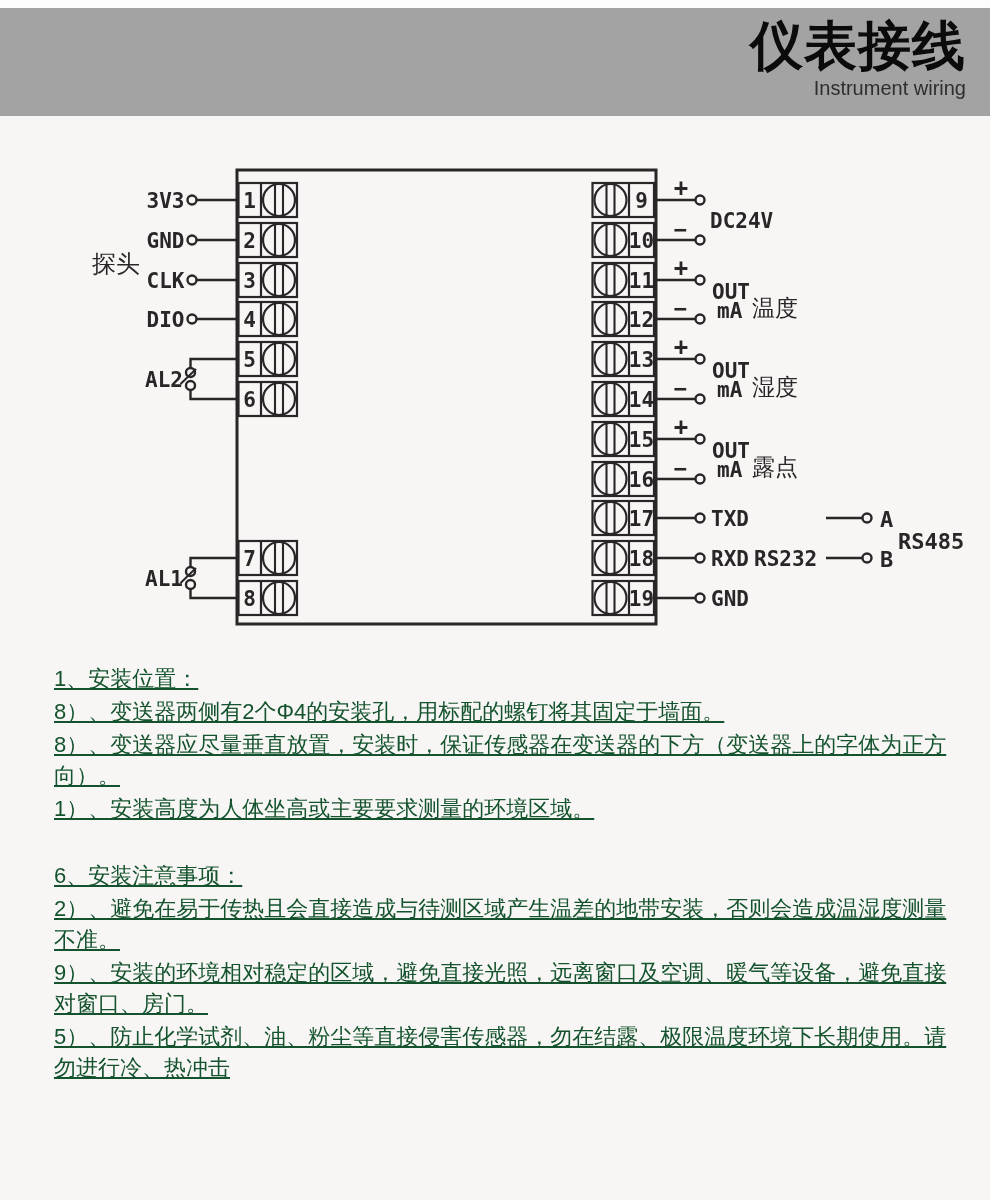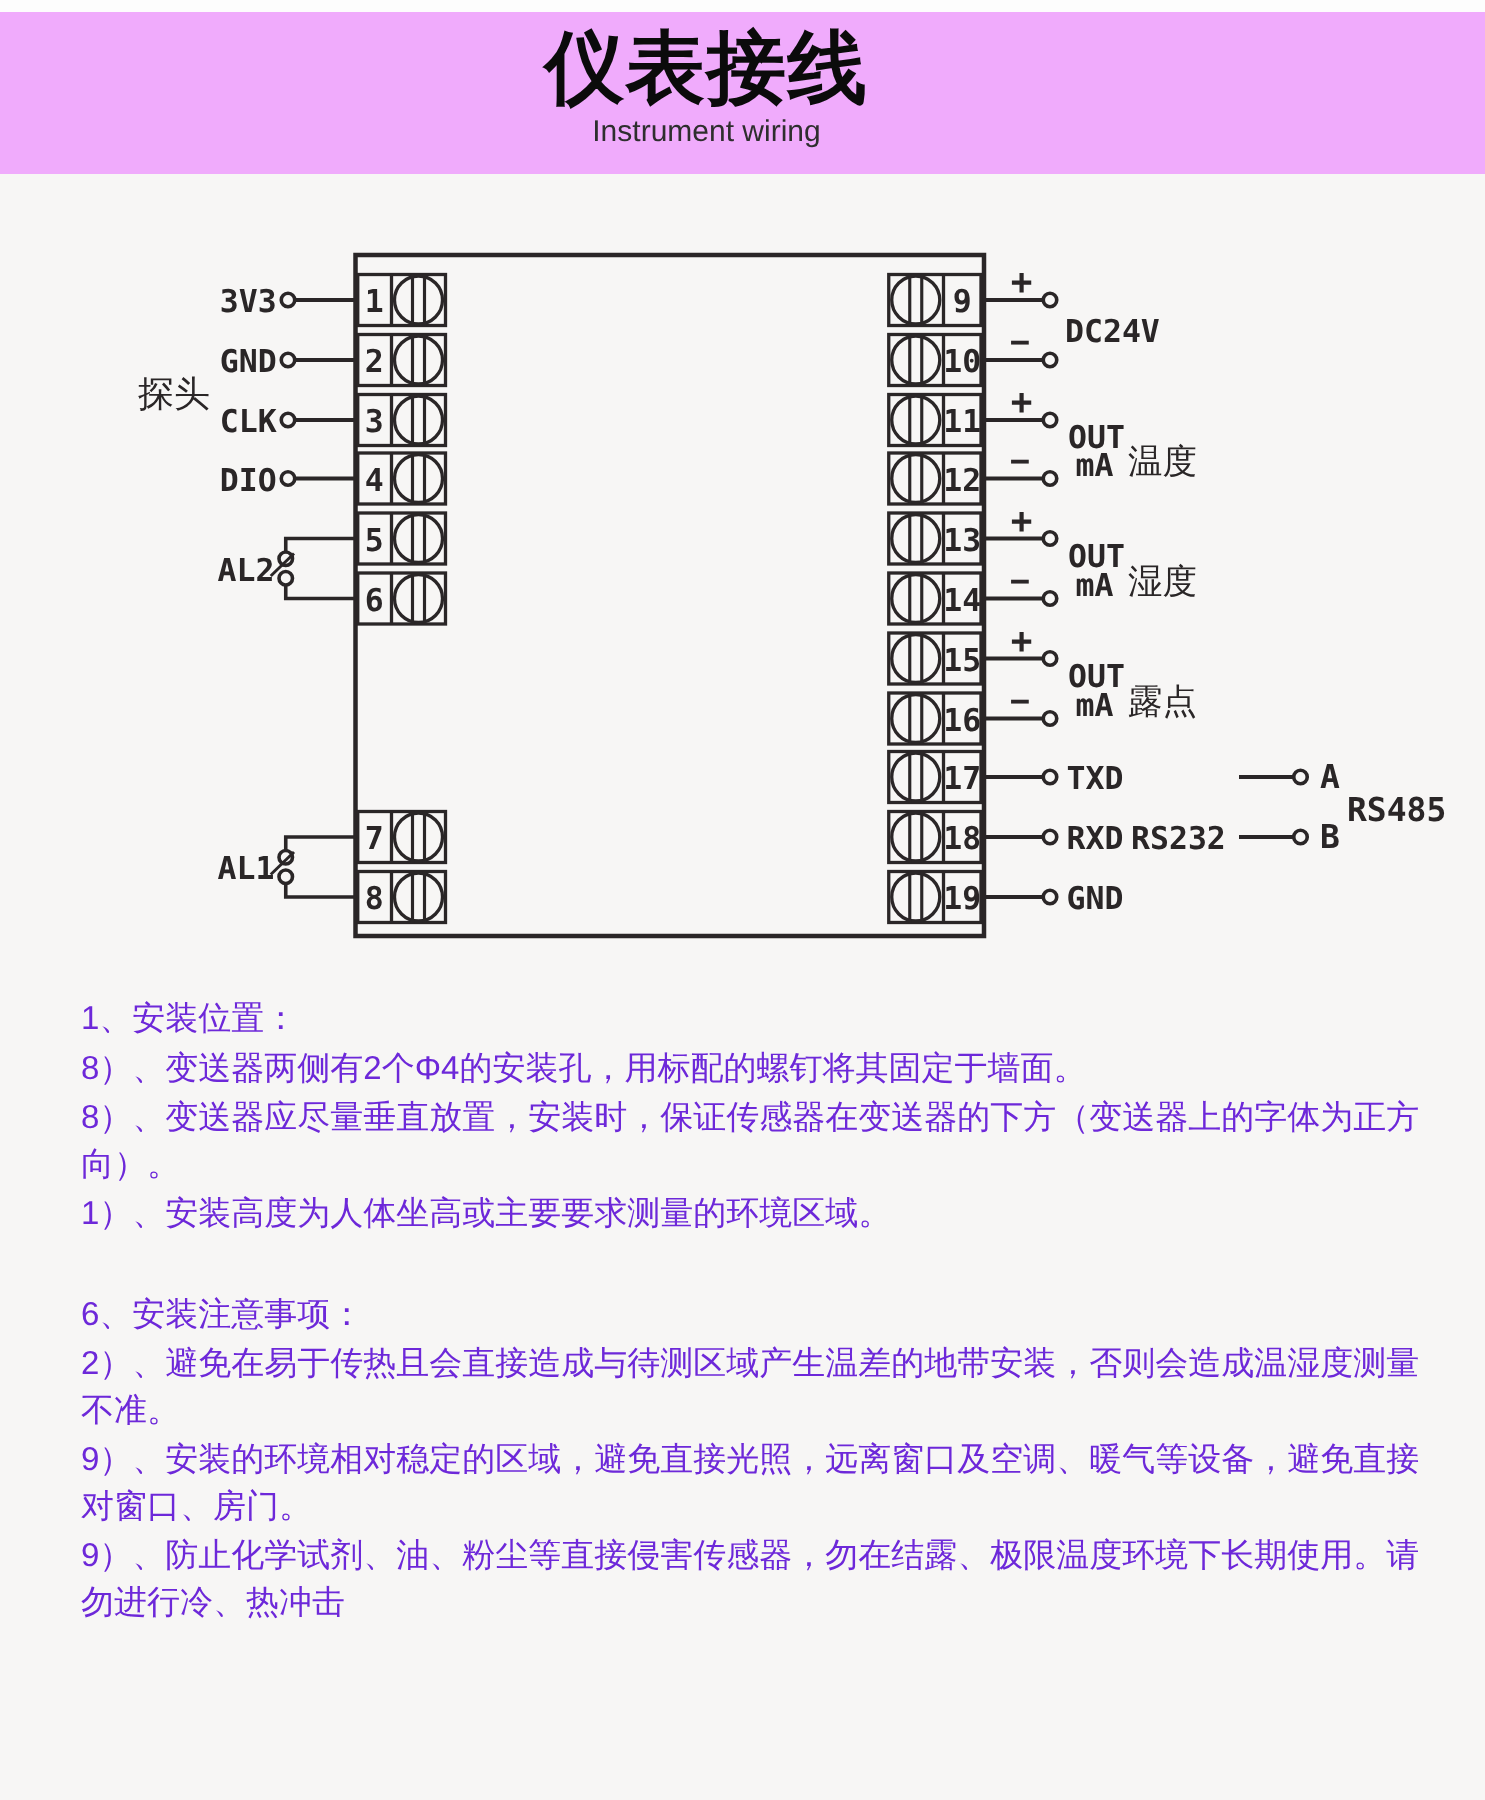--- a/index.html
+++ b/index.html
@@ -2,34 +2,34 @@
 <html><head>
 <meta charset="utf-8">
 <style>
   html,body{margin:0;padding:0;}
   body{
     width:990px;height:1200px;overflow:hidden;
     background:#f7f6f5;color:#141414;
     font-family:"Liberation Sans","DejaVu Sans",sans-serif;
   }
   .top-strip{height:8px;background:#fdfdfd;}
-  .header{height:108px;background:#f0abfc;text-align:center;overflow:hidden;}
+  .header{height:108px;background:#a3a3a3;text-align:right;overflow:hidden;}
   .header .title{
     margin:0;padding-top:8px;font-size:53px;font-weight:700;
     letter-spacing:1px;color:#0b0b0b;transform:translateX(-24px);
     line-height:60px;
   }
   .header .subtitle{
     margin:0;font-size:20px;font-weight:400;color:#2e2e2e;
     transform:translateX(-24px);line-height:24px;
   }
   #wiring-svg{display:block;}
   .sections{
     padding:21px 36px 0 54px;
-    font-size:22px;line-height:31px;font-weight:500;color:#6d28d9;
+    font-size:22px;line-height:31px;font-weight:500;color:#14532d;text-decoration:underline;
   }
   .sections p{margin:2px 0;}
   .section + .section{margin-top:36px;}
 </style>
 </head>
 <body>
 
 <div class="top-strip"></div>
 
 <div class="header">
@@ -235,15 +235,15 @@
     <div class="section">
       <p>1、安装位置：</p>
       <p>8）、变送器两侧有2个Φ4的安装孔，用标配的螺钉将其固定于墙面。</p>
       <p>8）、变送器应尽量垂直放置，安装时，保证传感器在变送器的下方（变送器上的字体为正方向）。</p>
       <p>1）、安装高度为人体坐高或主要要求测量的环境区域。</p>
     </div>
     <div class="section">
       <p>6、安装注意事项：</p>
       <p>2）、避免在易于传热且会直接造成与待测区域产生温差的地带安装，否则会造成温湿度测量不准。</p>
       <p>9）、安装的环境相对稳定的区域，避免直接光照，远离窗口及空调、暖气等设备，避免直接对窗口、房门。</p>
-      <p>9）、防止化学试剂、油、粉尘等直接侵害传感器，勿在结露、极限温度环境下长期使用。请勿进行冷、热冲击</p>
+      <p>5）、防止化学试剂、油、粉尘等直接侵害传感器，勿在结露、极限温度环境下长期使用。请勿进行冷、热冲击</p>
     </div>
   </div>
 
 </body></html>

